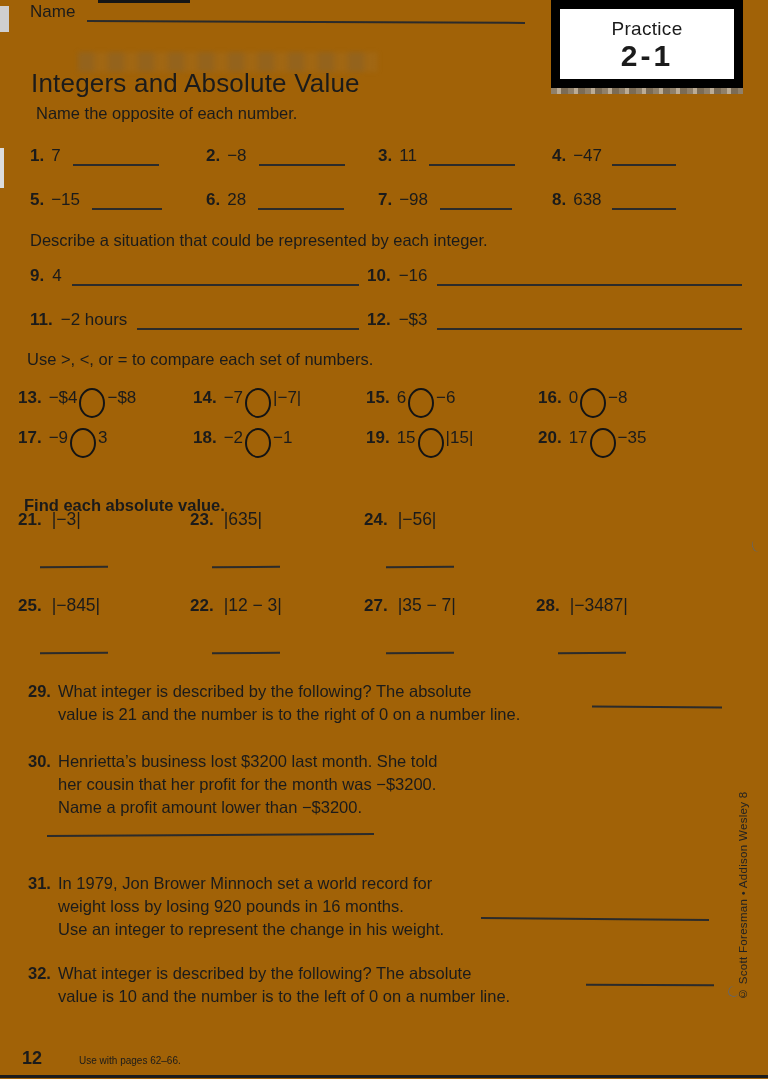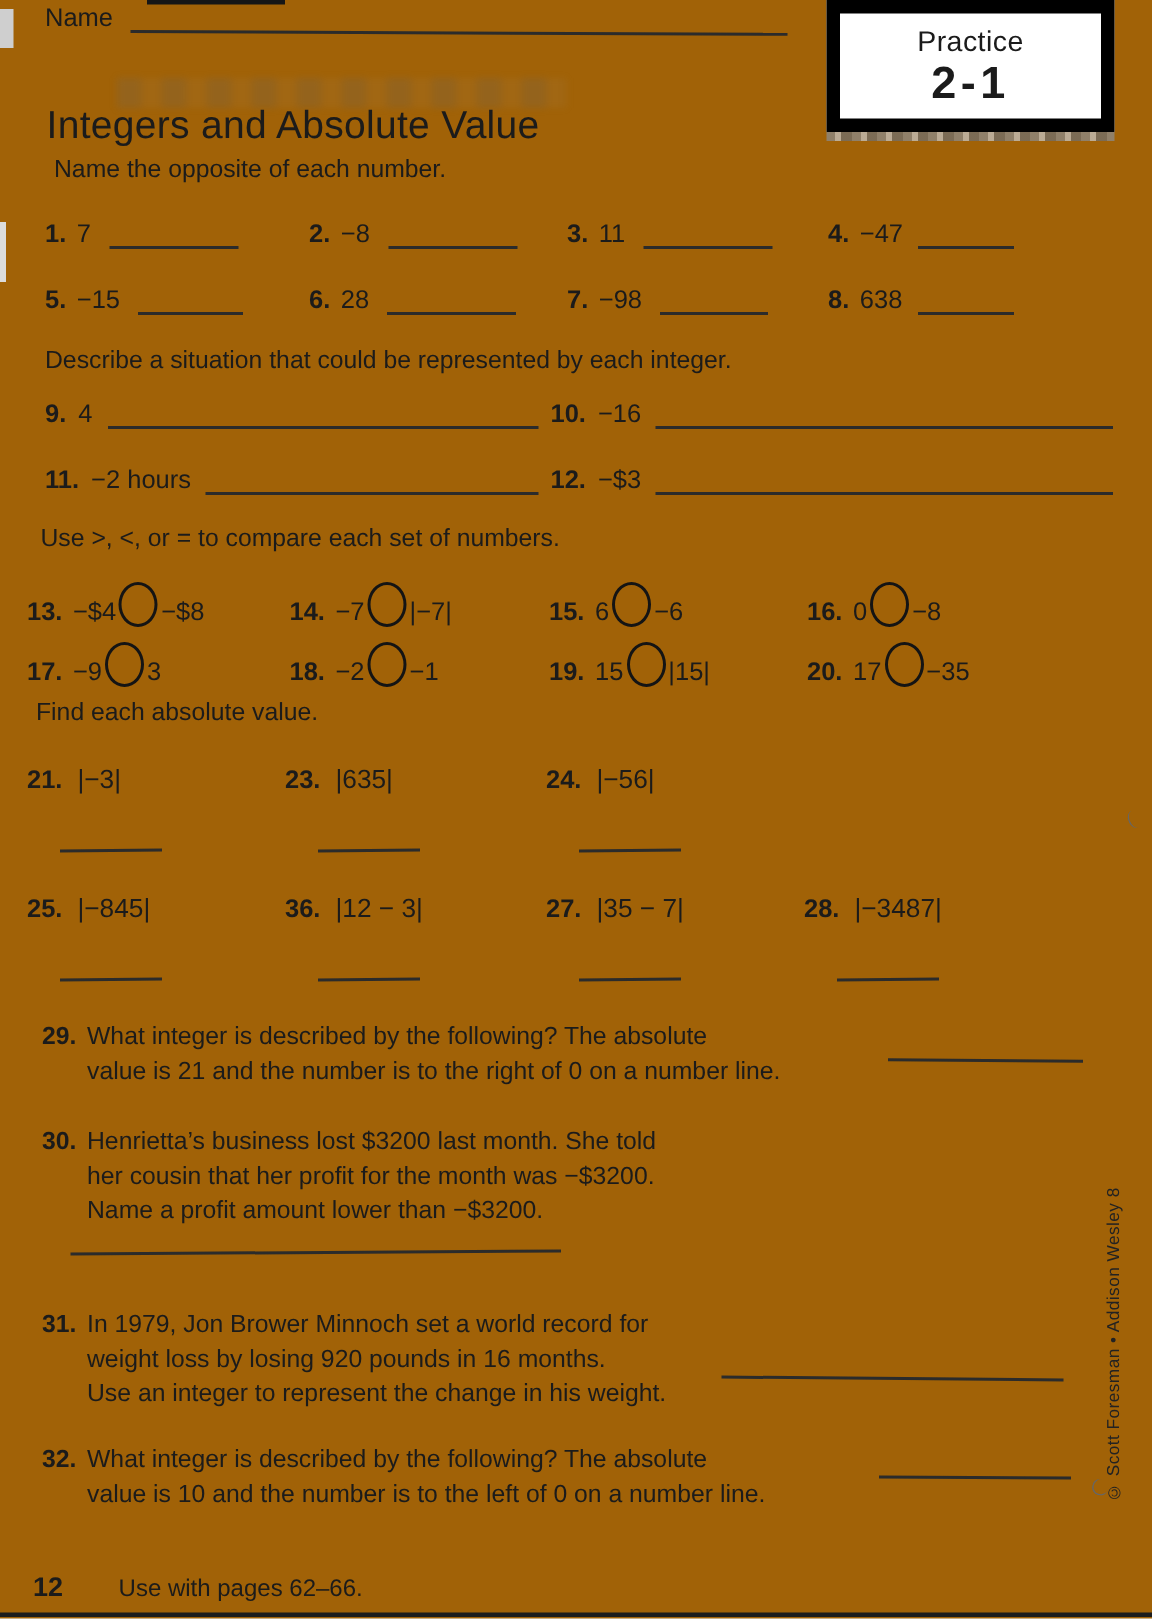--- a/index.html
+++ b/index.html
@@ -38,40 +38,40 @@
 
   
   .sit-row { position:absolute; left:30px; width:714px; display:grid; grid-template-columns:337px 1fr; }
   .sit-item { display:flex; align-items:flex-end; font-size:17px; }
   .sit-item .num { margin-right:8px; }
   .sit-line { flex:1; margin-left:10px; margin-right:8px; }
   .sit-line.full { margin-right:2px; }
 
   
   .cmp-row { position:absolute; left:18px; width:740px; display:grid; grid-template-columns:175px 173px 172px 1fr; }
-  .cmp-item { display:flex; align-items:flex-end; font-size:17px; }
+  .cmp-item { display:flex; align-items:flex-start; font-size:17px; }
   .cmp-item .num { margin-right:7px; }
   .circle { width:22px; height:26px; border:2.2px solid #141414; border-radius:50%; margin:0 2px; flex:none; background:transparent; }
 
   
   .abs-row { position:absolute; left:18px; width:740px; display:grid; grid-template-columns:172px 174px 172px 1fr; }
   .abs-item { font-size:17.5px; }
   .abs-item .num { margin-right:10px; font-size:17px; }
   .abs-line { display:block; width:68px; margin:36px 0 0 22px; height:0; border-bottom:2px solid #2b2b2b; transform:rotate(-0.5deg); }
 
   
   .wp { position:absolute; display:flex; font-size:16.5px; line-height:23px; }
   .wp .num { width:30px; flex:none; }
   .wp .text span { display:block; }
   .ans { position:absolute; height:0; border-bottom:2px solid #2b2b2b; }
 
   
   .footer { position:absolute; left:22px; top:1048px; display:flex; align-items:baseline; }
   .footer .pg { font-size:18px; font-weight:bold; }
-  .footer .note { font-size:16px; margin-left:37px; }
+  .footer .note { font-size:10px; margin-left:37px; }
 
   
   .copyright { position:absolute; left:737px; top:765px; height:235px; white-space:nowrap;
     writing-mode:vertical-rl; transform:rotate(180deg); font-size:11.5px; letter-spacing:0.3px; color:#222; }
 
   
   .top-strip { position:absolute; left:98px; top:0; width:92px; height:3px; background:#161616; }
   .left-smudge { position:absolute; left:0; top:6px; width:9px; height:26px; background:#cfcfcf; }
   .left-smudge2 { position:absolute; left:0; top:148px; width:4px; height:40px; background:#dcdcdc; }
   .bottom-rule { position:absolute; left:0; top:1075px; width:768px; height:3px; background:#1c1c1c; }
@@ -229,21 +229,21 @@
       <span>|15|</span>
     </div>
     <div class="cmp-item">
       <span class="num">20.</span>
       <span>17</span>
       <span class="circle"></span>
       <span>−35</span>
     </div>
   </div>
 
-  <div class="instruction" style="left:24px; top:466px;">Find each absolute value.</div>
+  <div class="instruction" style="left:24px; top:496px;font-weight:bold;">Find each absolute value.</div>
 
   <div class="abs-row" style="top:509px;">
     <div class="abs-item">
       <span class="num">21.</span><span>|−3|</span>
       <span class="abs-line"></span>
     </div>
     <div class="abs-item">
       <span class="num">23.</span><span>|635|</span>
       <span class="abs-line"></span>
     </div>
@@ -252,21 +252,21 @@
       <span class="abs-line"></span>
     </div>
   </div>
 
   <div class="abs-row" style="top:595px;">
     <div class="abs-item">
       <span class="num">25.</span><span>|−845|</span>
       <span class="abs-line"></span>
     </div>
     <div class="abs-item">
-      <span class="num">36.</span><span>|12 − 3|</span>
+      <span class="num">22.</span><span>|12 − 3|</span>
       <span class="abs-line"></span>
     </div>
     <div class="abs-item">
       <span class="num">27.</span><span>|35 − 7|</span>
       <span class="abs-line"></span>
     </div>
     <div class="abs-item">
       <span class="num">28.</span><span>|−3487|</span>
       <span class="abs-line"></span>
     </div>

